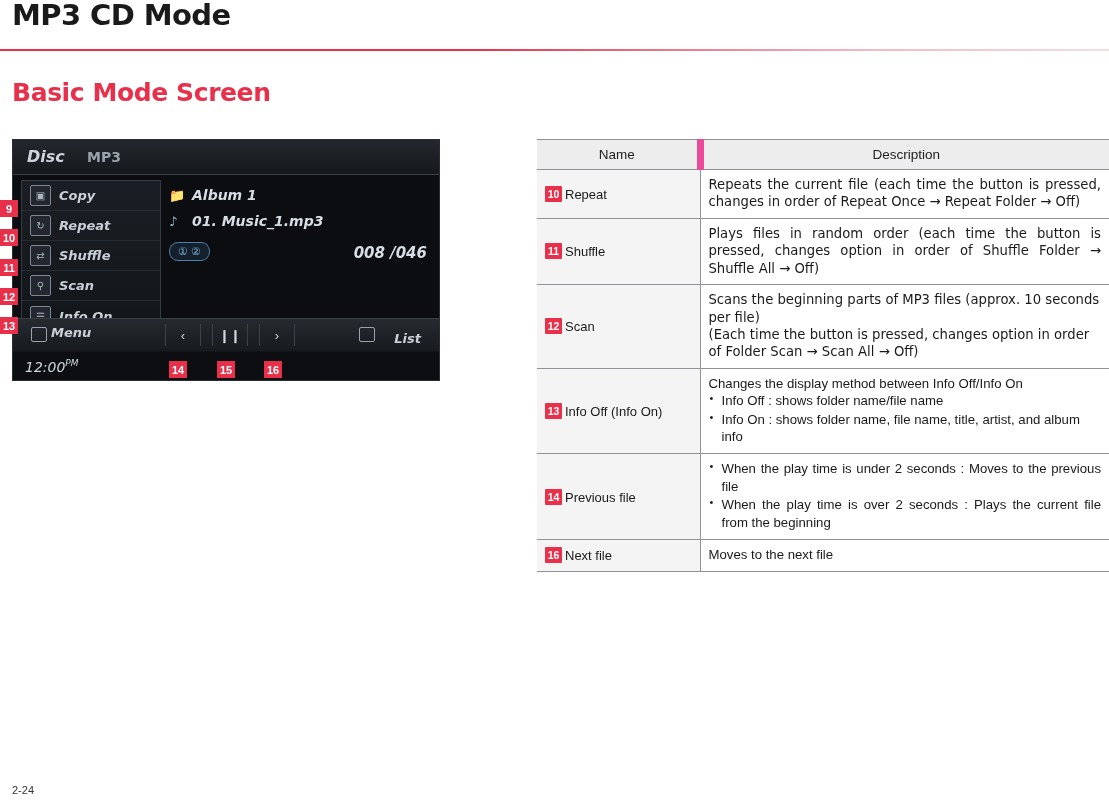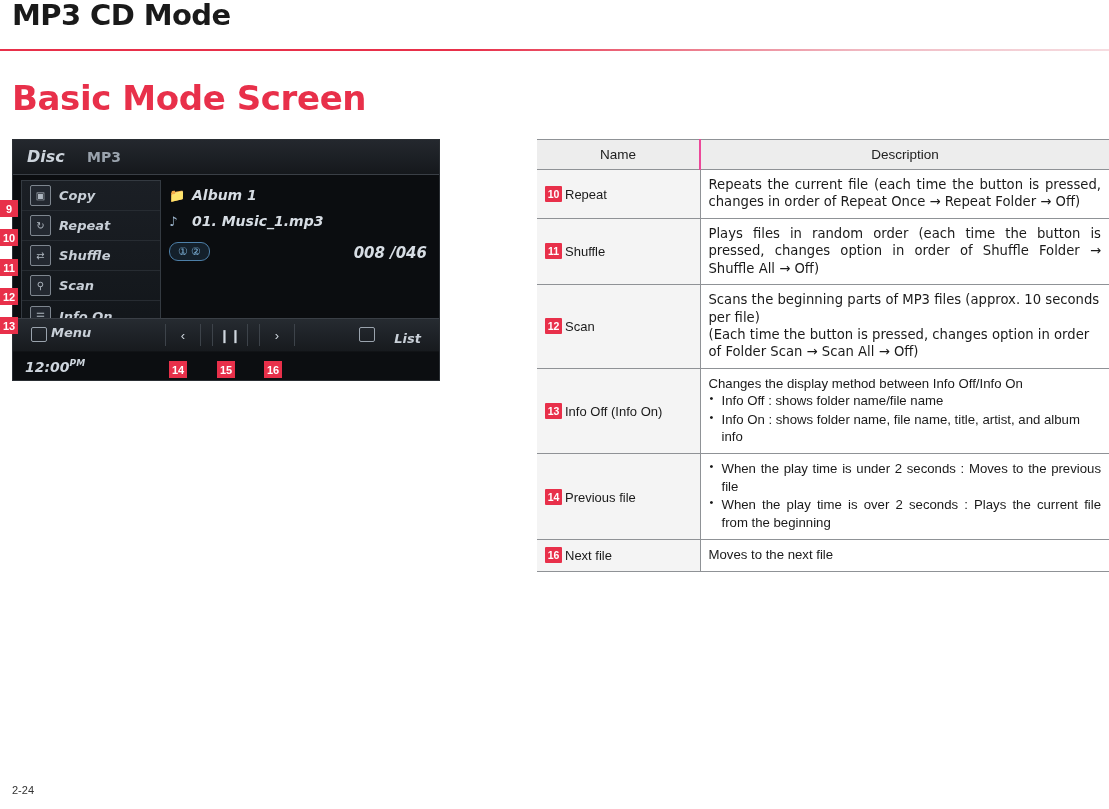--- a/index.html
+++ b/index.html
@@ -36,21 +36,21 @@
     left: 0;
     top: 49px;
     width: 1109px;
     height: 2px;
     background: linear-gradient(to right, #e8304a 0%, #e8304a 42%, #f0b9c2 78%, #f6dde1 100%);
   }
   .section-title {
     position: absolute;
     left: 12px;
     top: 78px;
-    font-size: 34px;
+    font-size: 25px;
     font-weight: bold;
     letter-spacing: -0.4px;
     color: #e8304a;
     font-family: "DejaVu Sans", sans-serif;
   }
   
   .screen-wrap {
     position: absolute;
     left: 12px;
     top: 139px;
@@ -244,21 +244,21 @@
     position: absolute;
     left: 0; bottom: 0;
     width: 100%;
     height: 28px;
     background: #0c0e11;
   }
   .scr-clock {
     position: absolute;
     left: 12px; top: 6px;
     font-size: 14px;
-    font-weight: bold;
+    font-weight: normal;
     font-style: italic;
     color: #cfd6de;
     font-family: "DejaVu Sans", sans-serif;
   }
   .scr-clock small {
     font-size: 9px;
     vertical-align: super;
   }
   
   .callout {
@@ -446,21 +446,21 @@
     <div class="callout" style="left:-12px; top:149px;">12</div>
     <div class="callout" style="left:-12px; top:178px;">13</div>
     <div class="callout" style="left:157px; top:222px;">14</div>
     <div class="callout" style="left:205px; top:222px;">15</div>
     <div class="callout" style="left:252px; top:222px;">16</div>
   </div>
 
   <table class="tbl">
     <thead>
       <tr>
-        <th style="width:163px; border-right:2px solid #ec4899;">Name</th>
+        <th style="width:163px; border-right:7px solid #ec4899;">Name</th>
         <th>Description</th>
       </tr>
     </thead>
     <tbody>
 
 
       <tr>
         <td class="name-cell">
           <span class="num-badge">10</span><span>Repeat</span>
         </td>

